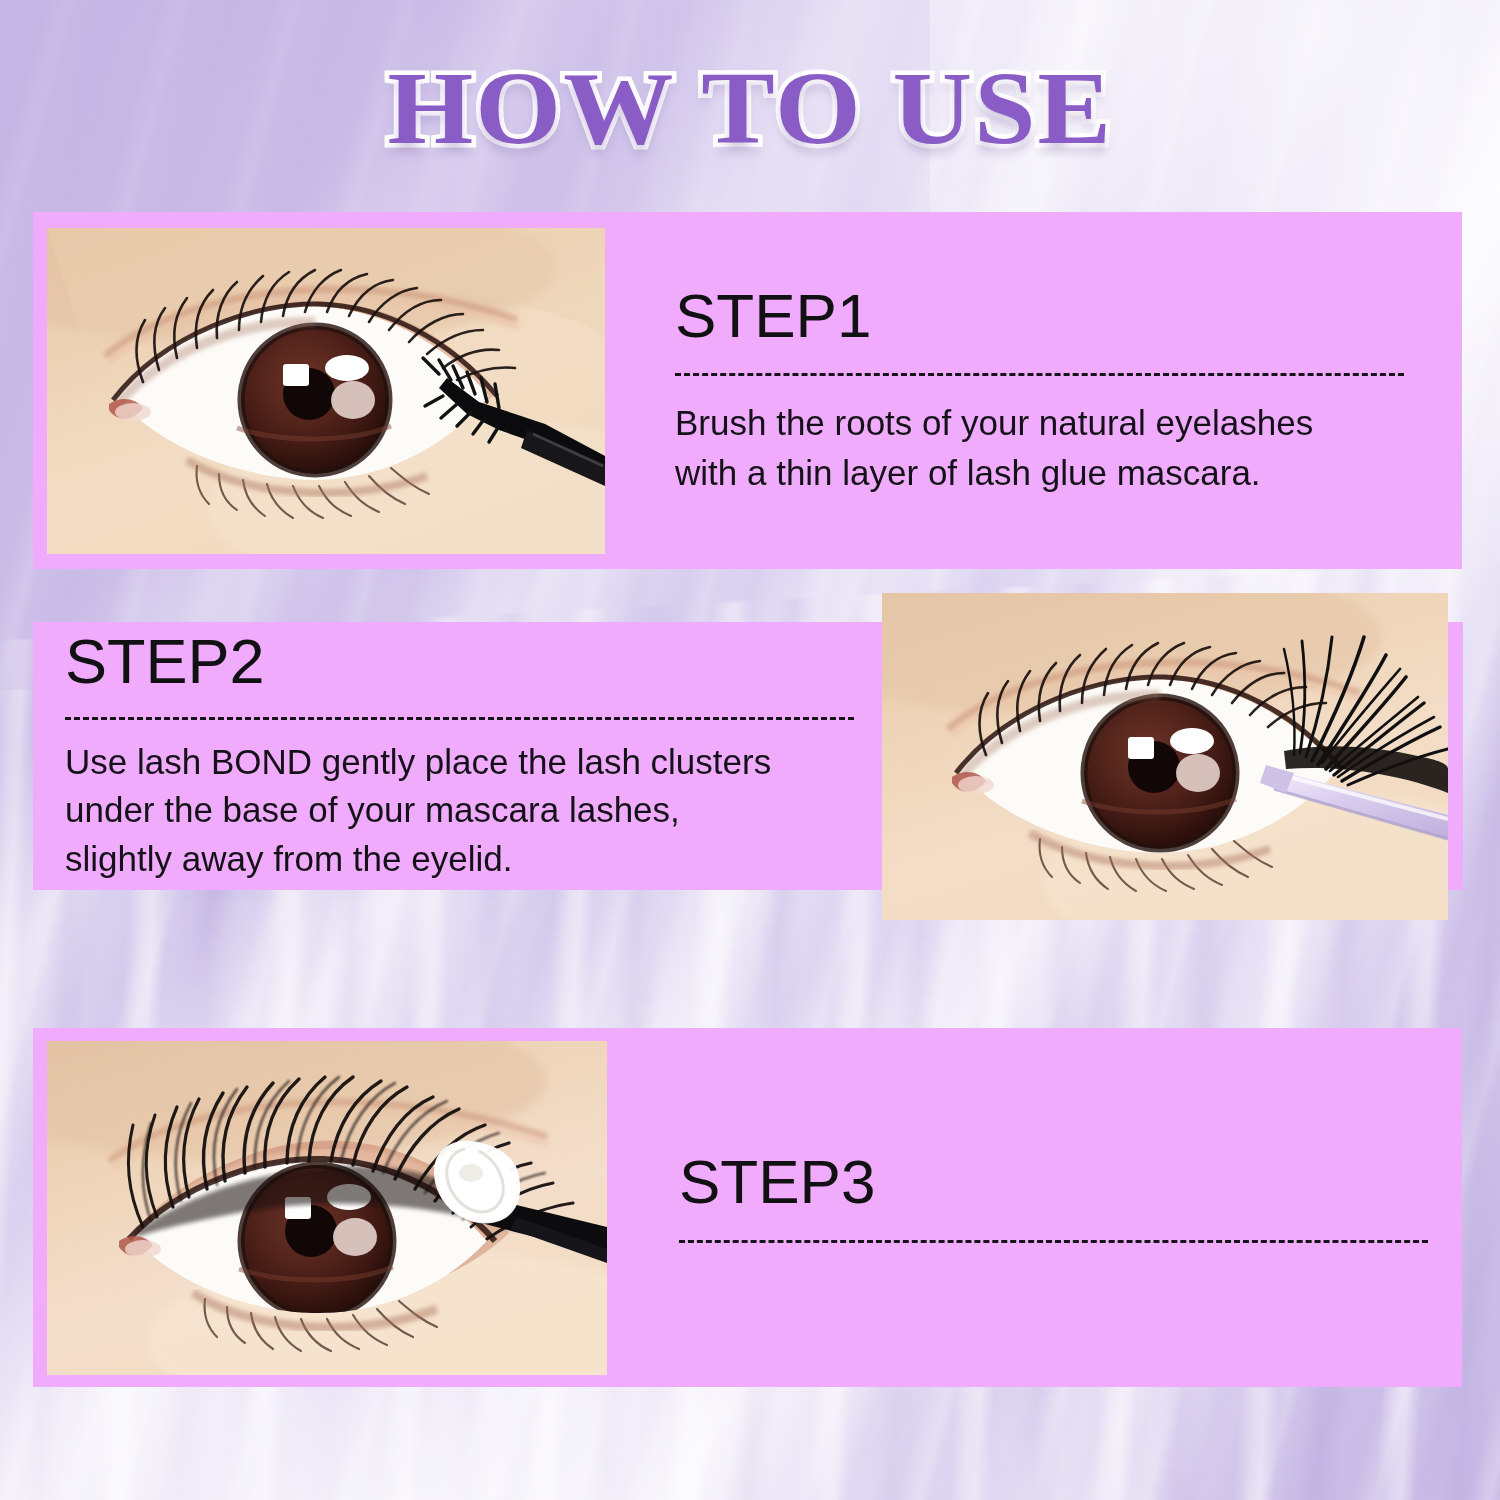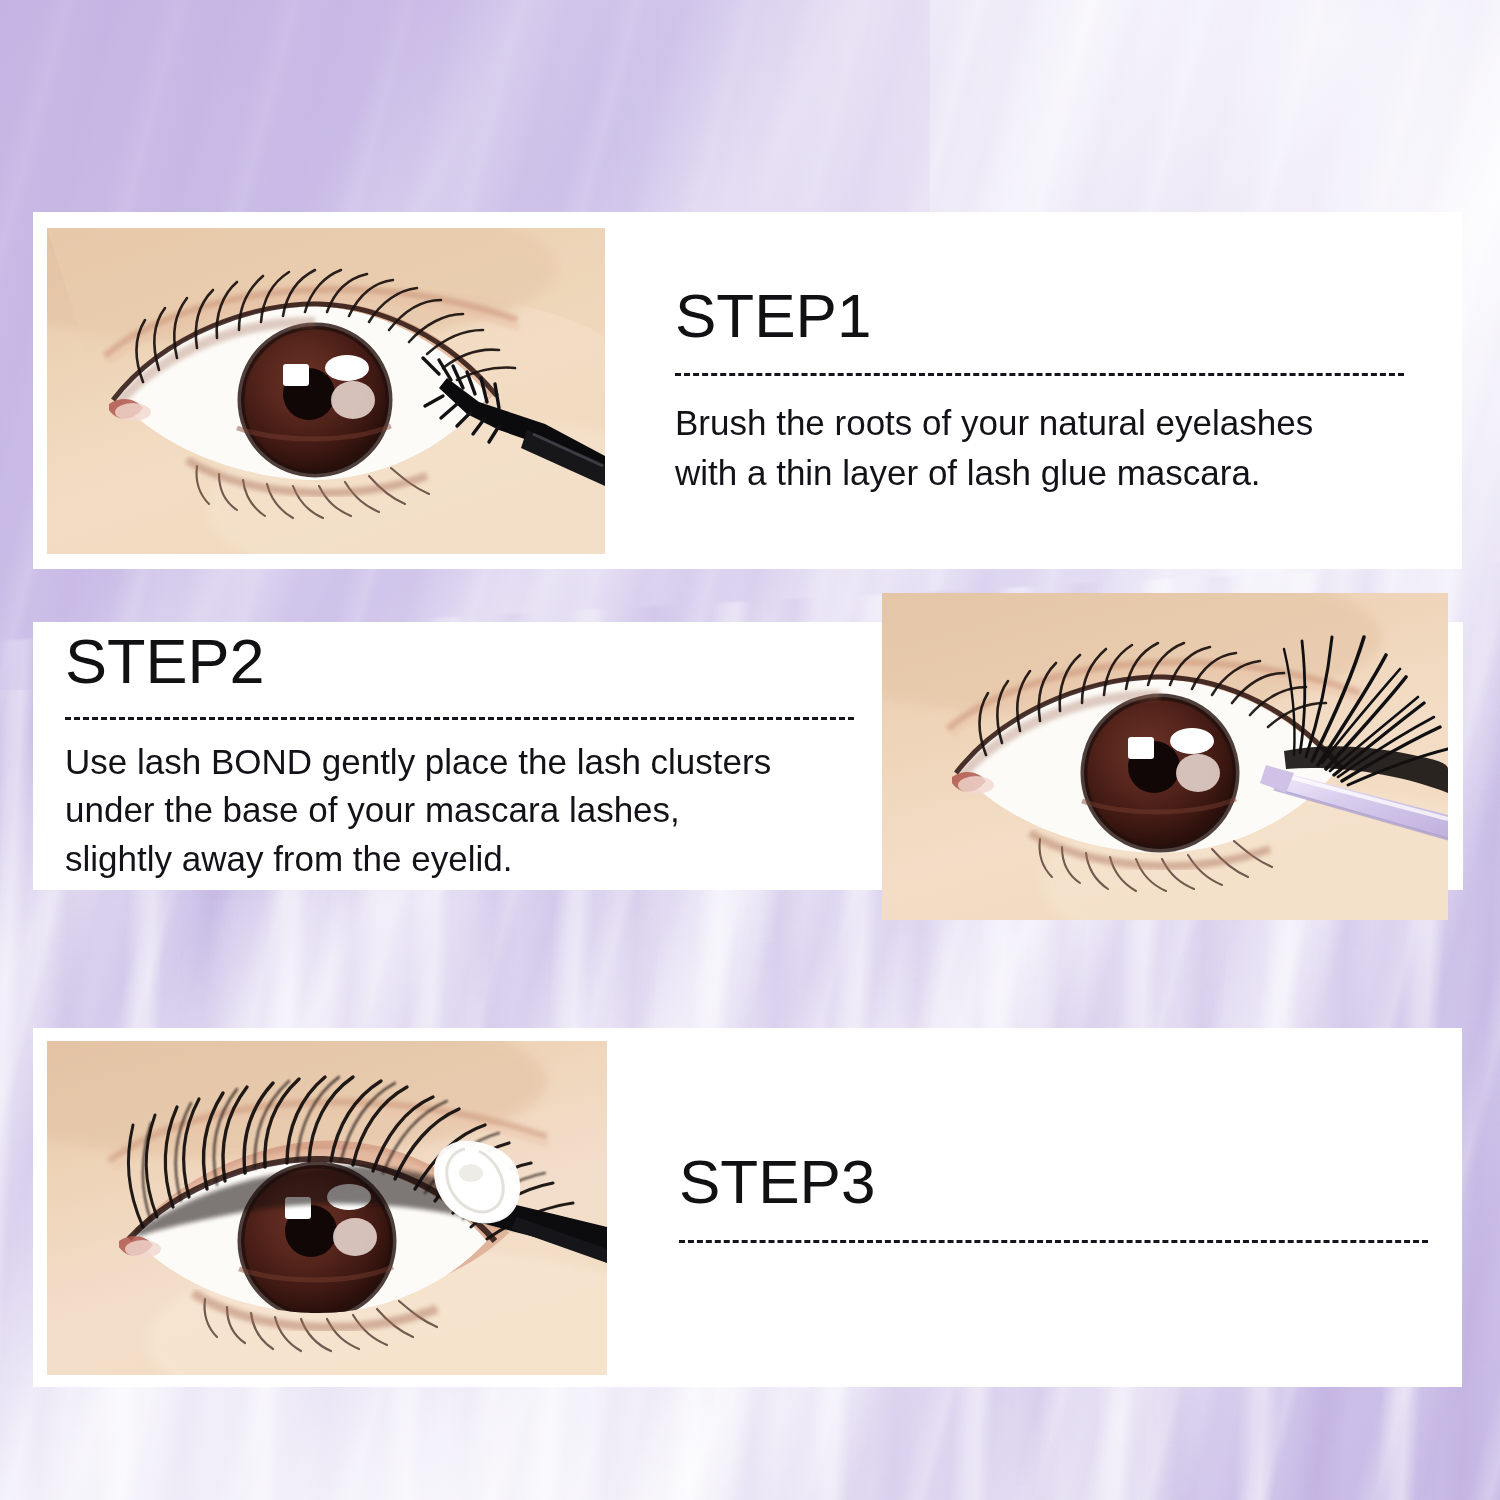--- a/index.html
+++ b/index.html
@@ -79,21 +79,21 @@
     letter-spacing:2px;
     color:#8a5cc6;
     -webkit-text-stroke:9px #ffffff;
     paint-order:stroke fill;
     text-shadow:0 9px 9px rgba(120,96,160,0.30);
     transform:scaleX(1.06);
   }
 
   .panel {
     position:absolute;
-    background:#ffffff;
+    background:#f0abfc;
     display:flex;
     align-items:center;
   }
   #panel1 { left:33px; top:212px;  width:1429px; height:357px; }
   #panel2 { left:33px; top:622px;  width:1430px; height:268px; }
   #panel3 { left:33px; top:1028px; width:1429px; height:359px; }
 
   .photo {
     position:relative;
     overflow:hidden;
@@ -143,20 +143,23 @@
   <div class="base"></div>
   <div class="folds"></div>
   <div class="folds2"></div>
   <div class="tint-top"></div>
   <div class="sheenTR"></div>
   <div class="sheenBL"></div>
 </div>
 
 <div class="page">
 
+  <div class="title-wrap">
+    <span class="title">HOW TO USE</span>
+  </div>
 
   <div class="panel" id="panel1">
 
     <div class="photo">
       <svg class="eye-svg" viewBox="0 0 558 326" preserveAspectRatio="xMidYMid slice">
         <defs>
           <linearGradient id="skin1" x1="0" y1="0" x2="0.6" y2="1">
             <stop offset="0%" stop-color="#e6c7a8"></stop>
             <stop offset="30%" stop-color="#edd3b6"></stop>
             <stop offset="65%" stop-color="#f2ddc4"></stop>

